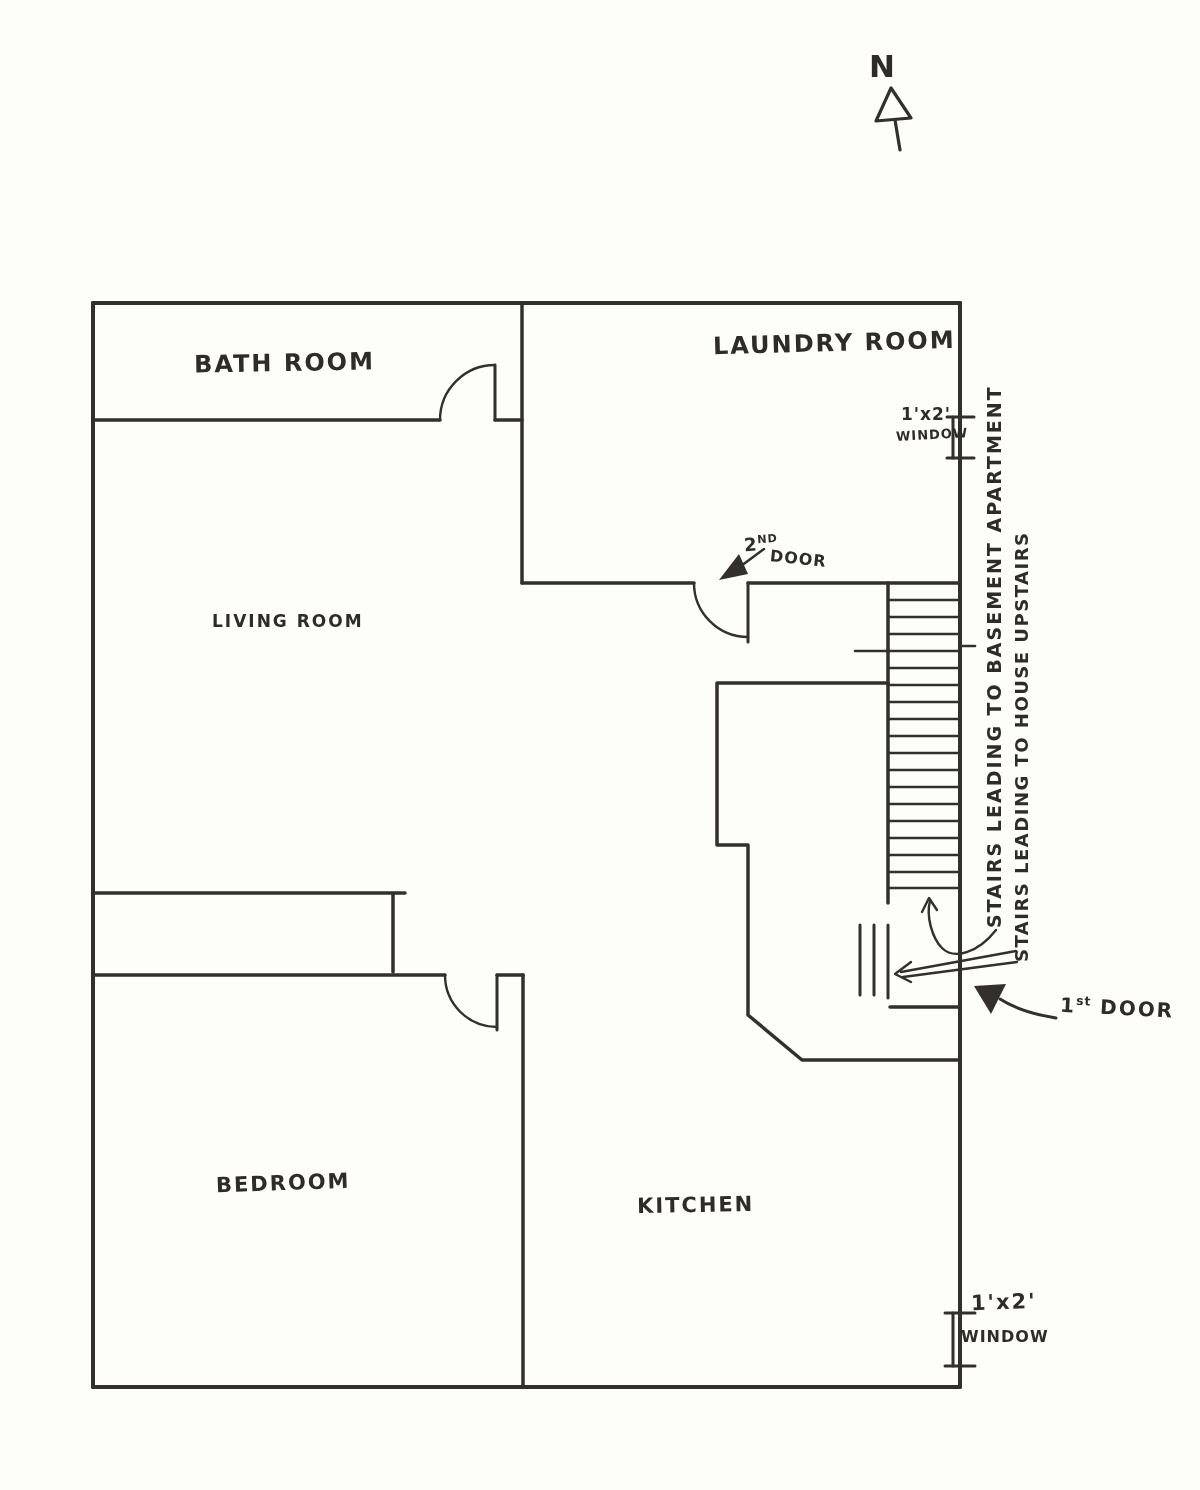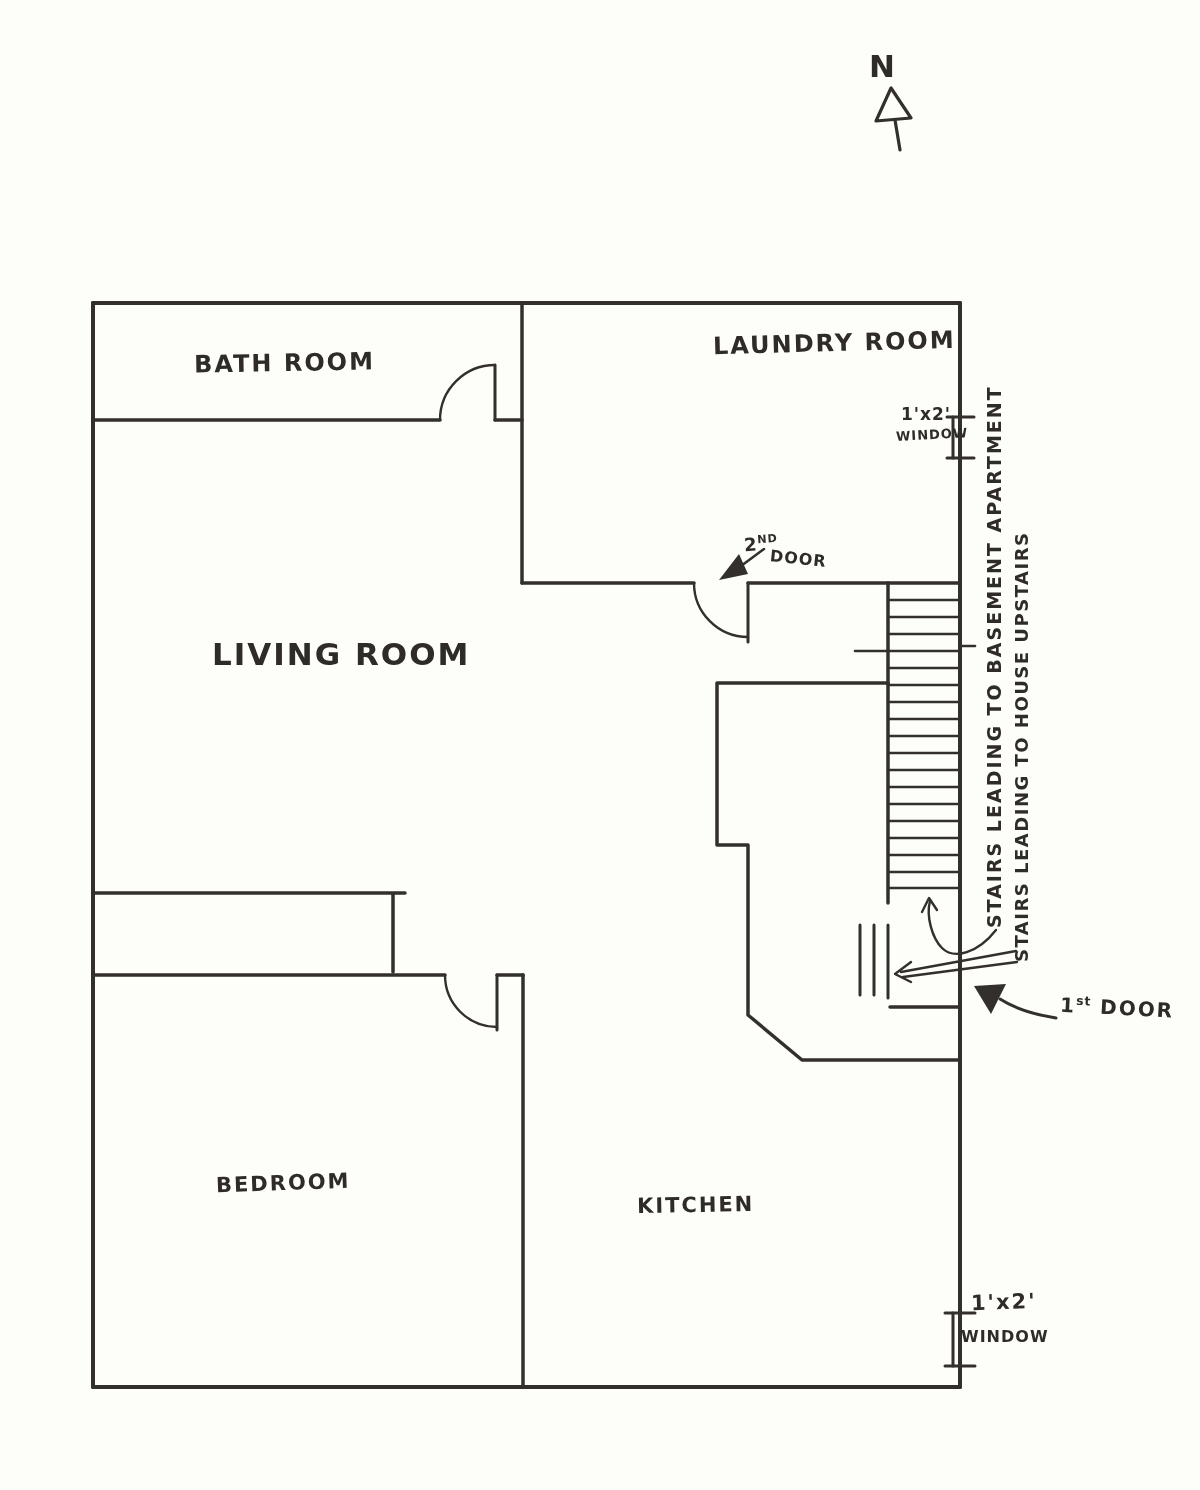--- a/index.html
+++ b/index.html
@@ -110,21 +110,21 @@
       <path d="M911,962 L895,974 L911,982"></path>
     </g>
   </svg>
 
   <div class="lbl" style="left:869px;top:48px;font-size:31px;letter-spacing:0;">N</div>
 
   <div class="lbl room" style="left:194px;top:349px;transform:rotate(-1deg);">BATH ROOM</div>
 
   <div class="lbl room" style="left:713px;top:329px;transform:rotate(-1.5deg);">LAUNDRY ROOM</div>
 
-  <div class="lbl room" style="left:212px;top:636px;font-size:31px;">LIVING ROOM</div>
+  <div class="lbl room" style="left:212px;top:611px;font-size:17px;">LIVING ROOM</div>
 
   <div class="lbl room" style="left:216px;top:1171px;font-size:21px;transform:rotate(-2deg);">BEDROOM</div>
 
   <div class="lbl room" style="left:637px;top:1193px;font-size:21px;transform:rotate(-1deg);">KITCHEN</div>
 
   <div class="lbl small" style="left:901px;top:404px;font-size:17px;letter-spacing:1px;">1'x2'</div>
   <div class="lbl small" style="left:896px;top:427px;font-size:13px;letter-spacing:1px;transform:rotate(-3deg);">WINDOW</div>
 
   <div class="lbl small" style="left:971px;top:1290px;font-size:21px;letter-spacing:2px;transform:rotate(-2deg);">1'x2'</div>
   <div class="lbl small" style="left:961px;top:1327px;font-size:16px;letter-spacing:1px;">WINDOW</div>

